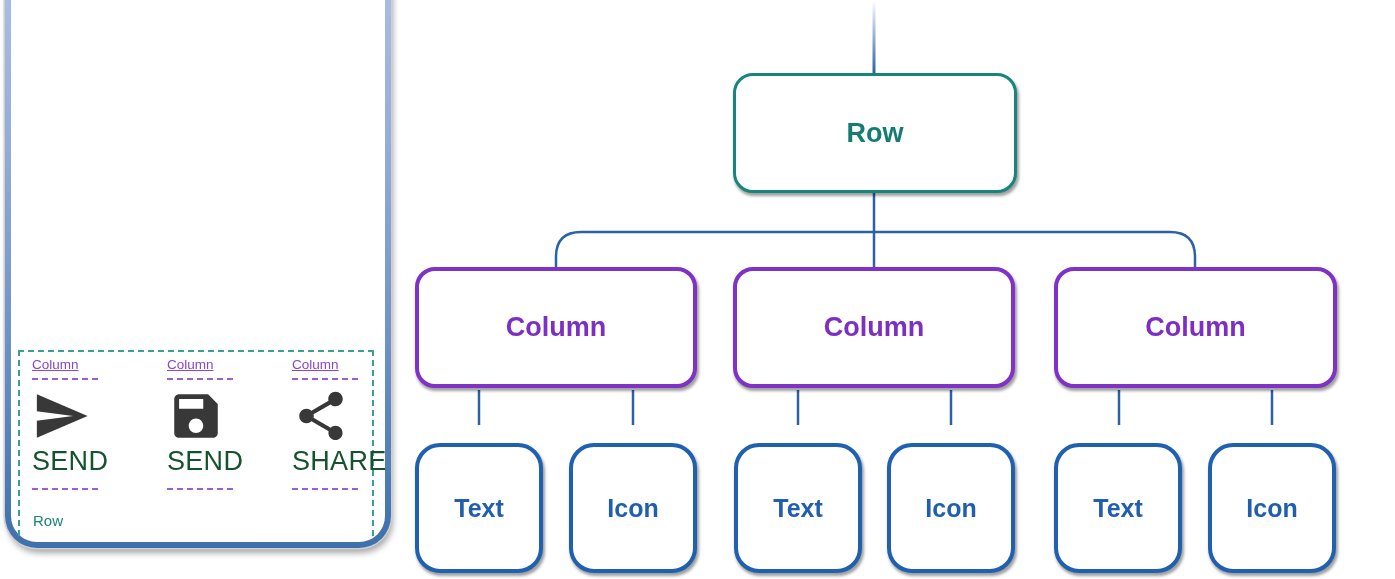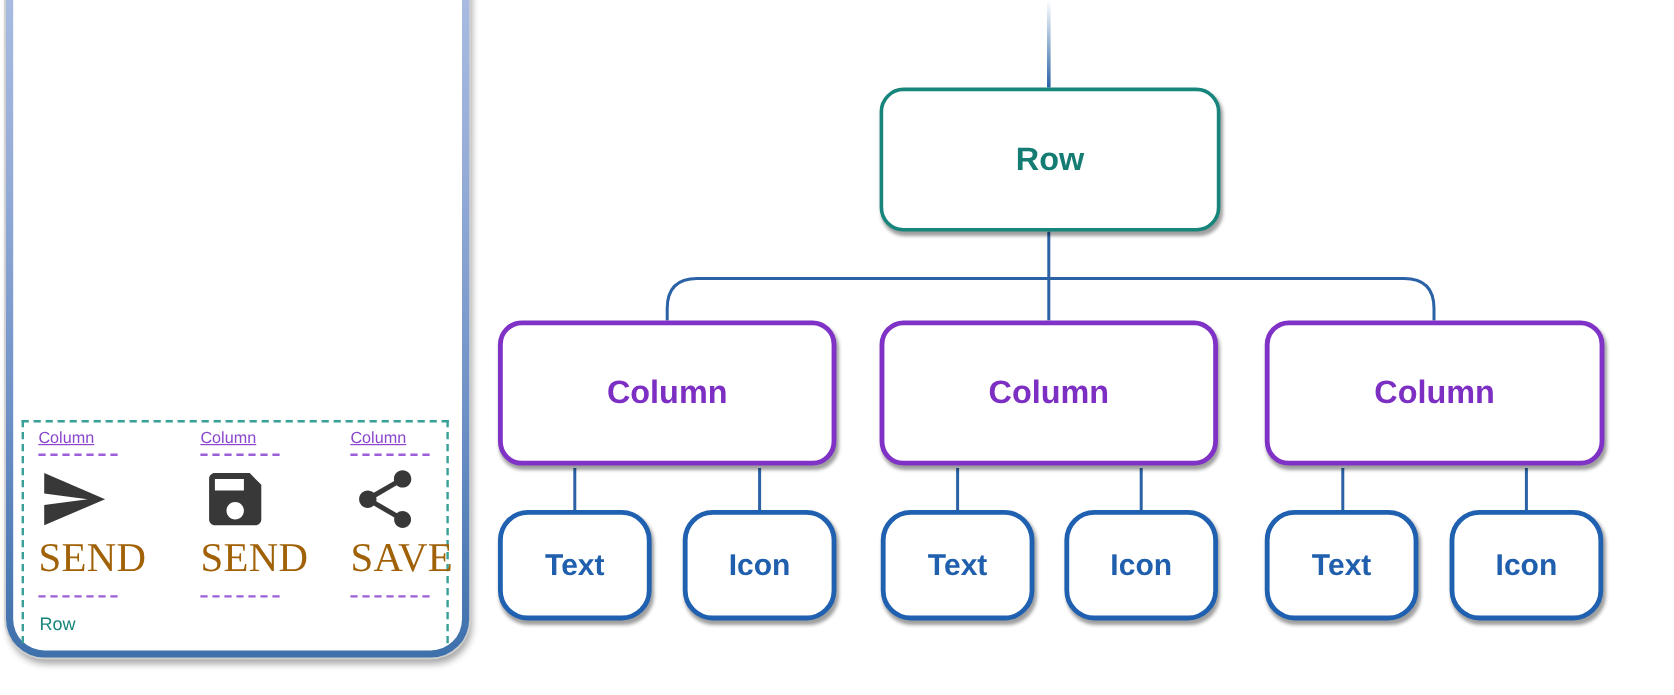--- a/index.html
+++ b/index.html
@@ -36,23 +36,22 @@
   .pcol-3{left:292px; width:82px;}
   .plabel{
     font-size:13.5px; color:#8a46cc; text-decoration:underline;
     line-height:1.2;
   }
   .pdash{
     width:66px; height:0; border-top:2px dashed #9a5fd6; margin-top:5px;
   }
   .picon{width:58px; height:58px; margin-top:7px; fill:#383838;}
   .ptext{
-    font-size:34px; color:#a16207; margin-top:1px; line-height:1.15;
+    font-size:27px; color:#14532d; margin-top:1px; line-height:1.15;
     letter-spacing:0.3px;
-    font-family:Liberation Serif, serif;
   }
   .pdash-bottom{margin-top:11px;}
   
   #connectors{position:absolute; left:0; top:0; pointer-events:none;}
   .node{
     position:absolute; background:#fff; box-sizing:border-box;
     display:flex; align-items:center; justify-content:center;
     font-weight:bold; box-shadow:1.5px 3px 3px rgba(0,0,0,0.38);
   }
   .node-row{
@@ -62,21 +61,21 @@
   }
   .node-col{
     top:267px; width:282px; height:121px;
     border:4px solid #8032c6; border-radius:20px;
     color:#7c2fc2; font-size:27px;
   }
   .node-col-1{left:415px;}
   .node-col-2{left:733px;}
   .node-col-3{left:1054px; width:283px;}
   .node-leaf{
-    top:425px; width:128px; height:92px;
+    top:443px; width:128px; height:130px;
     border:4px solid #2060b0; border-radius:25px;
     color:#1f5fae; font-size:25px;
   }
   .leaf-1{left:415px;} .leaf-2{left:569px;}
   .leaf-3{left:734px;} .leaf-4{left:887px;}
   .leaf-5{left:1054px;} .leaf-6{left:1208px;}
 </style>
 </head>
 <body>
 
@@ -108,21 +107,21 @@
     <span class="ptext">SEND</span>
     <div class="pdash pdash-bottom"></div>
   </div>
 
   <div class="pcol pcol-3">
     <span class="plabel">Column</span>
     <div class="pdash"></div>
     <svg class="picon" viewBox="0 0 24 24">
       <path d="M18 16.08c-.76 0-1.44.3-1.96.77L8.91 12.7c.05-.23.09-.46.09-.7s-.04-.47-.09-.7l7.05-4.11c.54.5 1.25.81 2.04.81 1.66 0 3-1.34 3-3s-1.34-3-3-3-3 1.34-3 3c0 .24.04.47.09.7L8.04 9.81C7.5 9.31 6.79 9 6 9c-1.66 0-3 1.34-3 3s1.34 3 3 3c.79 0 1.5-.31 2.04-.81l7.12 4.16c-.05.21-.08.43-.08.65 0 1.61 1.31 2.92 2.92 2.92 1.61 0 2.92-1.31 2.92-2.92s-1.31-2.92-2.92-2.92z"></path>
     </svg>
-    <span class="ptext">SAVE</span>
+    <span class="ptext">SHARE</span>
     <div class="pdash pdash-bottom"></div>
   </div>
 
   <svg id="connectors" width="1395" height="579">
     <defs>
       <linearGradient id="fadeTop" gradientUnits="userSpaceOnUse" x1="0" y1="0" x2="0" y2="73">
         <stop offset="0" stop-color="#ffffff"></stop>
         <stop offset="1" stop-color="#2a62a5"></stop>
       </linearGradient>
     </defs>

